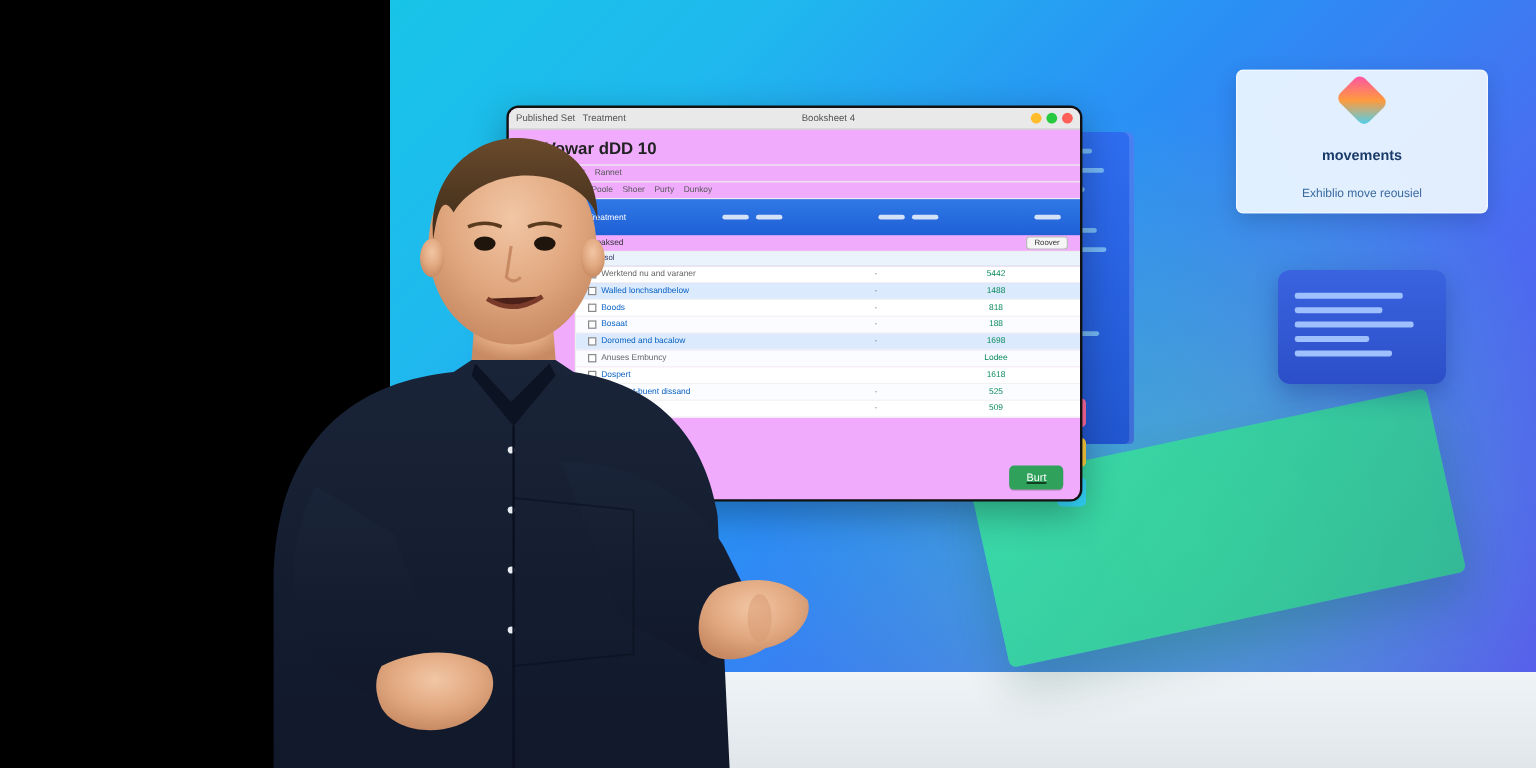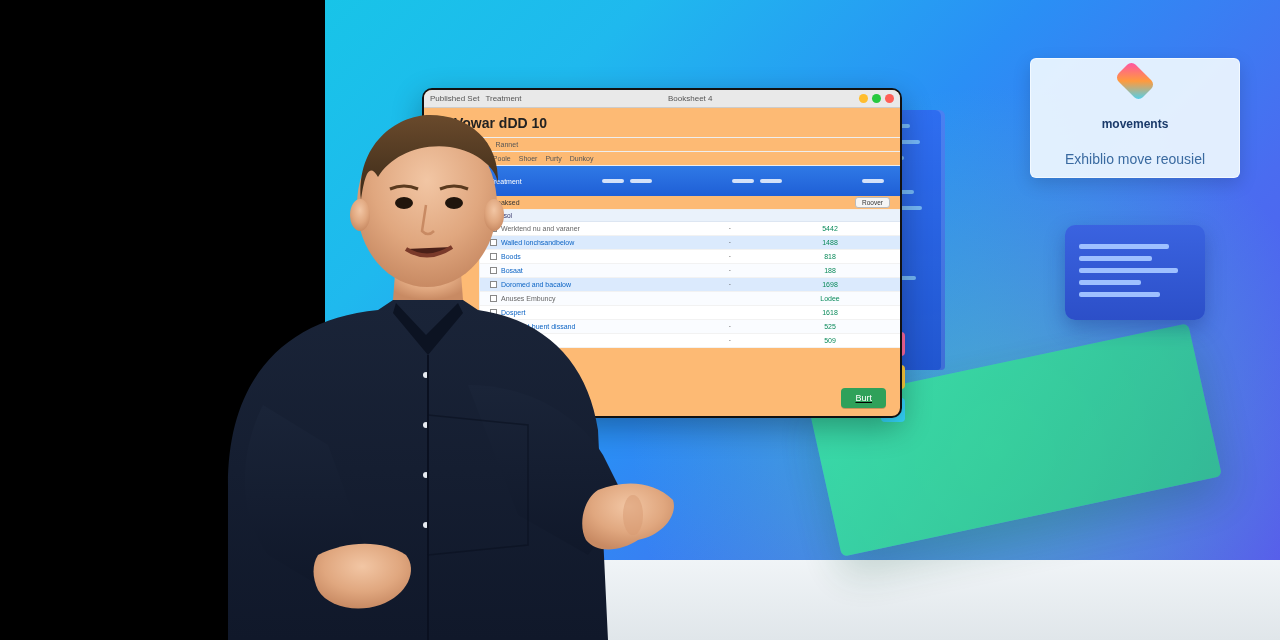--- a/index.html
+++ b/index.html
@@ -30,30 +30,30 @@
   .iso-cube.c2 { right:340px; top:178px; background:#34d8ff; }
   .iso-cube.c3 { right:340px; top:112px; background:#ff6aa0; }
 
   .promo-card { position:absolute; right:40px; top:58px; width:210px; height:120px;
     background:rgba(240,248,255,.92); border:1px solid rgba(255,255,255,.6); border-radius:6px;
     display:flex; flex-direction:column; align-items:center; justify-content:center; gap:20px; padding:10px;
     box-shadow:0 6px 18px rgba(0,0,0,.15); }
   .promo-gem { width:34px; height:34px; transform:rotate(45deg);
     background:linear-gradient(135deg,#ff4db0,#ff9a3d 50%,#3dd6ff); border-radius:6px; margin-bottom:4px; }
   .promo-title { font-size:12px; color:#1a3a6a; font-weight:600; text-align:center; }
-  .promo-sub { font-size:14px; color:#3a6aa0; text-align:center; }
+  .promo-sub { font-size:10px; color:#3a6aa0; text-align:center; }
 
   .code-card { position:absolute; right:75px; top:225px; width:140px; height:95px;
     background:linear-gradient(#3a63e0,#2c4fc8); border-radius:10px; padding:12px 14px;
     box-shadow:0 8px 20px rgba(20,40,120,.35); }
   .code-line { height:5px; border-radius:2px; background:#9ec0ff; margin:7px 0; }
 
   
   .app-window { position:absolute; left:422px; top:88px; width:480px; height:330px;
-    background:#fdba74; border:2px solid #111; border-radius:10px; box-shadow:0 10px 30px rgba(0,0,0,.3);
+    background:#f0abfc; border:2px solid #111; border-radius:10px; box-shadow:0 10px 30px rgba(0,0,0,.3);
     overflow:hidden; z-index:3; }
   .titlebar { height:18px; background:#e9e9e9; border-bottom:1px solid #ccc; display:flex;
     align-items:center; justify-content:space-between; padding:0 6px; font-size:8px; color:#555; }
   .titlebar .tb-left { display:flex; gap:6px; }
   .titlebar .tb-right { display:flex; gap:4px; }
   .tb-btn { width:9px; height:9px; border-radius:50%; }
   .tb-close{background:#ff5f56;} .tb-min{background:#ffbd2e;} .tb-max{background:#27c93f;}
 
   .brandbar { height:30px; display:flex; align-items:center; gap:6px; padding:0 10px;
     border-bottom:1px solid #eee; }

